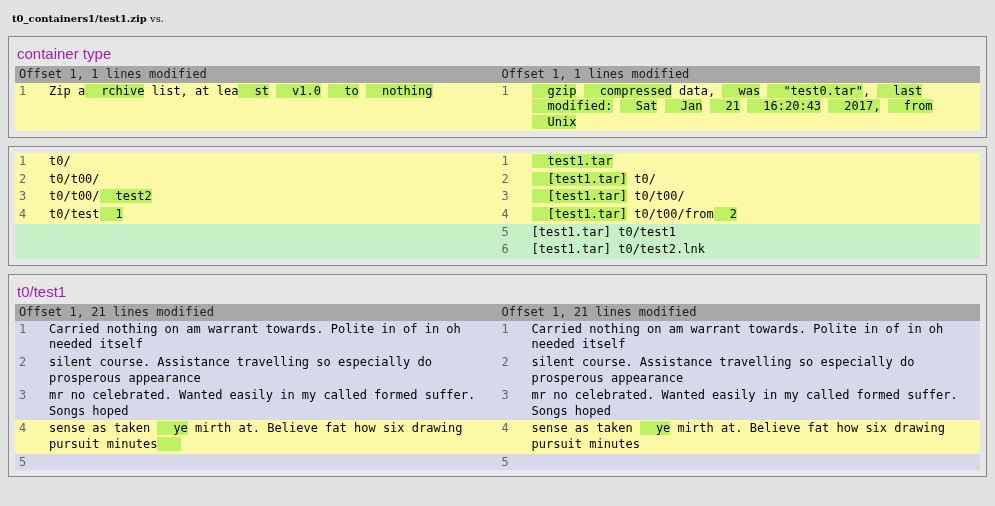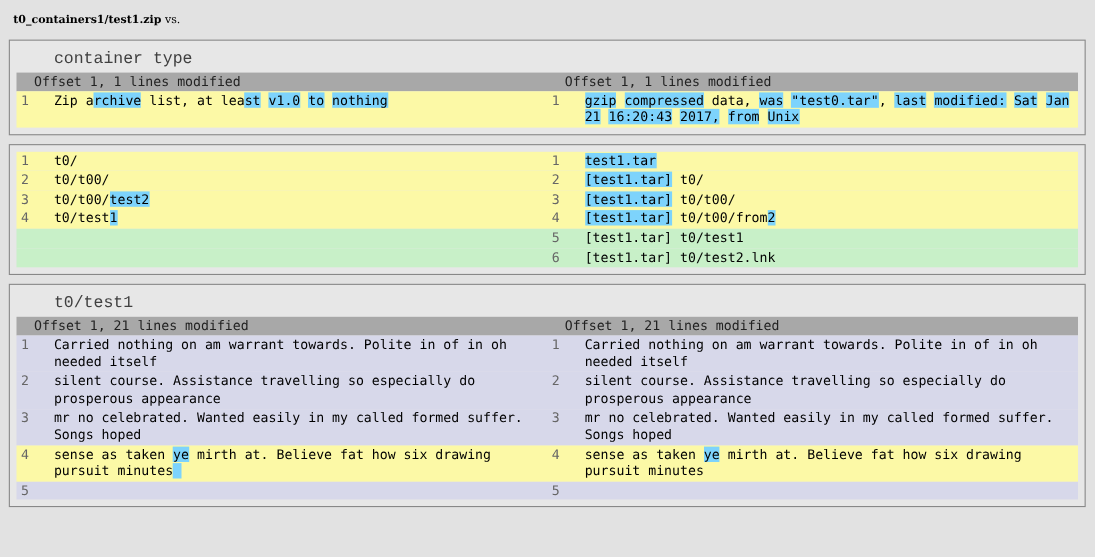--- a/index.html
+++ b/index.html
@@ -18,42 +18,41 @@
     color: #000;
   }
   .title-bar .bold { font-weight: bold; }
   .panel {
     border: 1px solid #888;
     background: #e7e7e7;
     margin-bottom: 8px;
     padding: 6px;
   }
   .panel-title {
-    font-family: Liberation Mono, monospace;
+    font-family: Liberation Sans, sans-serif;
     font-size: 15px;
     padding: 2px 2px 4px 2px;
-    color: #404040;
-    margin-left: 32px;
+    color: #a21caf;
   }
   .diff-header {
     display: flex;
     background: #a8a8a8;
     font-family: "DejaVu Sans Mono", monospace;
     font-size: 12px;
     color: #222;
   }
   .col { width: 50%; display: flex; }
-  .hcell { padding: 1px 6px 2px 16px; }
+  .hcell { padding: 1px 6px 2px 4px; }
   .ln { width: 34px; flex: 0 0 34px; padding: 1px 4px 1px 4px; color: #666; text-align: left; }
   .txt { flex: 1; padding: 1px 4px 1px 0; white-space: pre-wrap; word-break: break-word; line-height: 1.3; }
   .row { display: flex; font-family: "DejaVu Sans Mono", monospace; font-size: 12px; }
   .r-yellow { background: #fcf9a6; }
   .r-green  { background: #c8f0c8; }
   .r-blue   { background: #d7d8ea; }
-  .hl { background: #7dd3fc; }
+  .hl { background: #bef264; padding-left: 16px; }
 </style>
 </head>
 <body>
 
 <div class="title-bar">
   <span class="bold">t0_containers1/test1.zip</span><span> vs.</span><br>
 </div>
 
 <div id="sections">
     <div class="panel">

